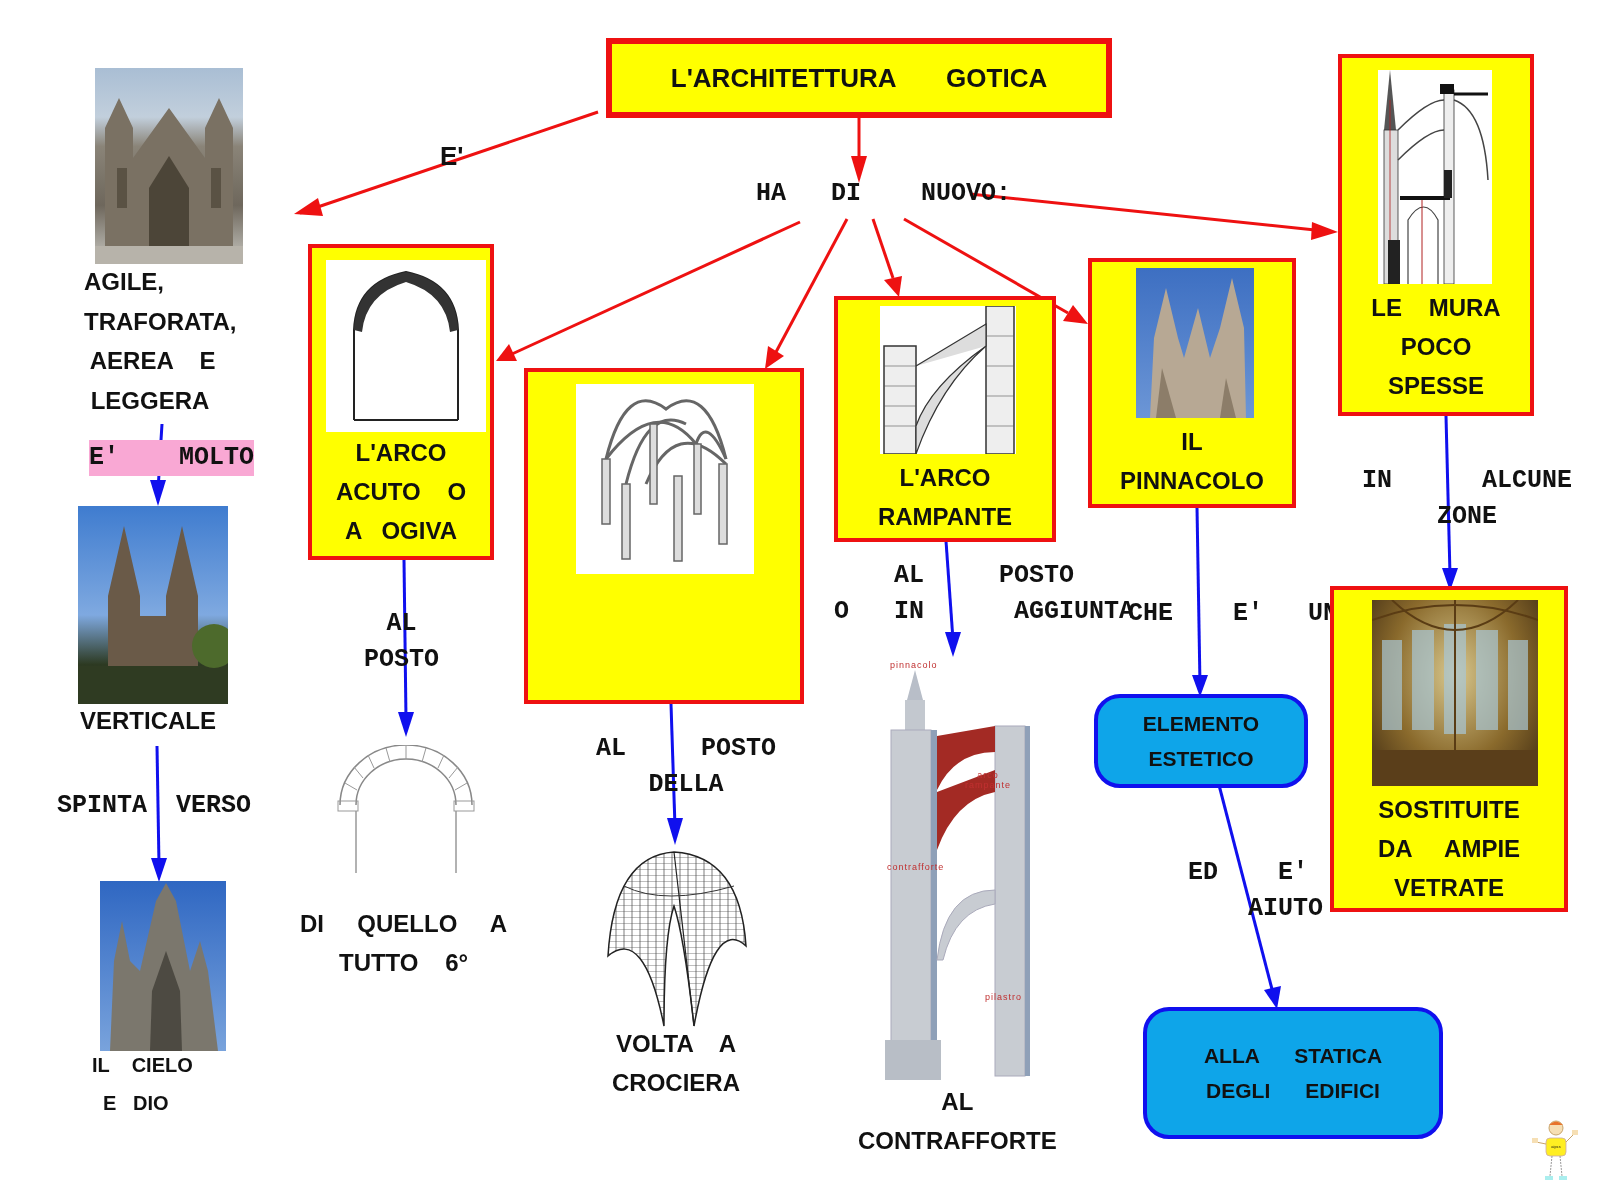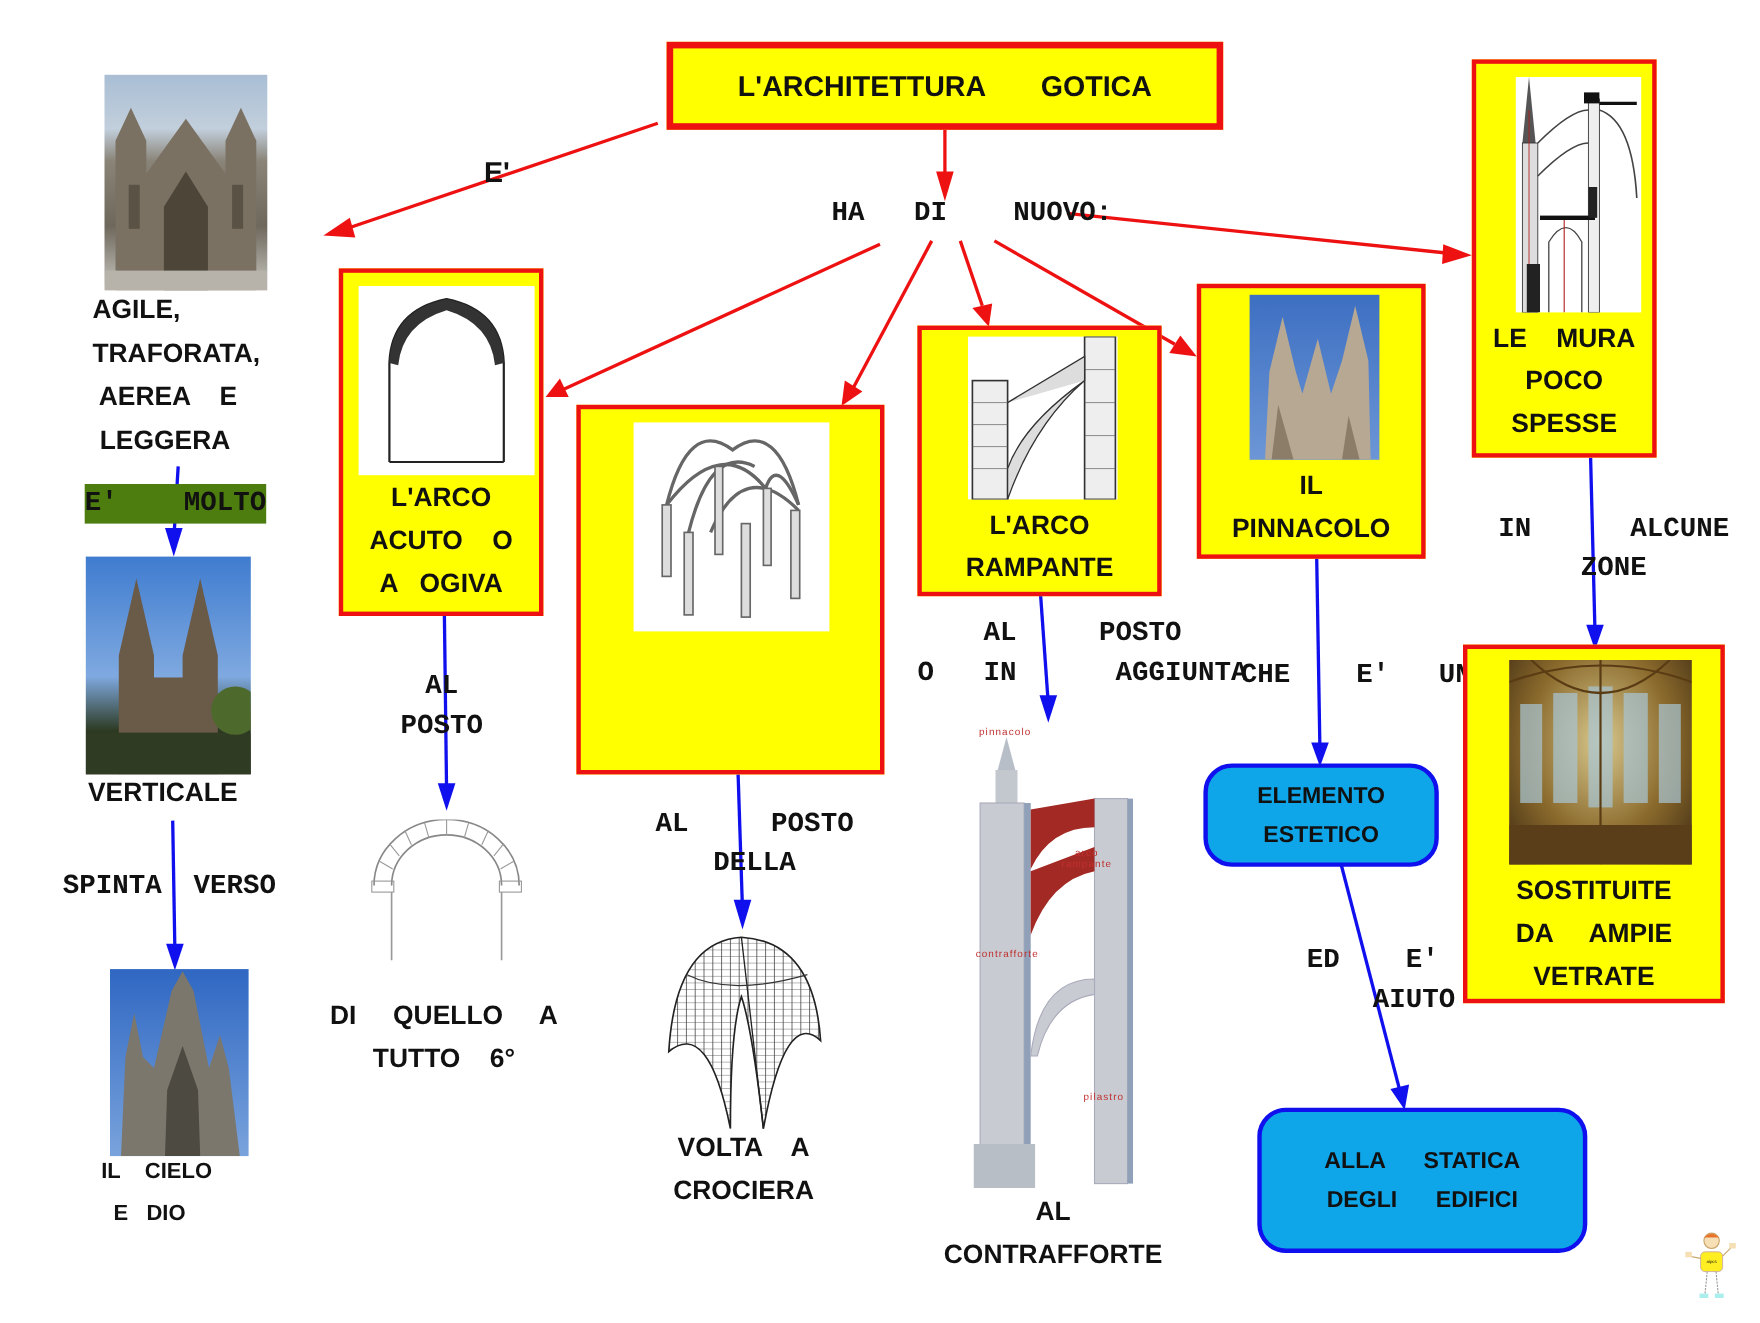--- a/index.html
+++ b/index.html
@@ -77,21 +77,21 @@
     <polygon points="54,196 54,120 74,88 94,120 94,196" fill="#4c4538"></polygon>
     <rect x="22" y="100" width="10" height="40" fill="#5a5244"></rect>
       <rect x="116" y="100" width="10" height="40" fill="#5a5244"></rect>
     <rect x="0" y="178" width="148" height="18" fill="#b7b3aa"></rect>
   </svg>
 </div>
 <div class="lbl" style="left:84px;top:262px;font-size:24px;line-height:39.5px;text-align:left;">AGILE,
 TRAFORATA,
  AEREA    E
  LEGGERA</div>
-<div class="lbl sm" style="left:77px;top:440px;background:#4d7c0f;">E'    MOLTO</div>
+<div class="lbl sm" style="left:89px;top:440px;background:#f9a8d4;">E'    MOLTO</div>
 <div class="photo" style="left:78px;top:506px;width:150px;height:198px;
   background:linear-gradient(180deg,#3f7ccf 0%,#7fa9e0 55%,#2d3a22 80%,#1e2418 100%);">
   <svg width="150" height="198" viewBox="0 0 150 198">
     <polygon points="30,198 30,90 46,20 62,90 62,110 88,110 88,90 104,20 120,90 120,198" fill="#6a5a48"></polygon>
     <rect x="0" y="160" width="150" height="38" fill="#2f3b22"></rect>
     <circle cx="136" cy="140" r="22" fill="#4d6a2c"></circle>
   </svg>
 </div>
 <div class="lbl" style="left:80px;top:702px;font-size:24px;">VERTICALE</div>
 <div class="lbl sm" style="left:57px;top:788px;">SPINTA</div>
@@ -244,21 +244,21 @@
   <div class="btxt" style="font-size:21px;line-height:35px;">ELEMENTO
 ESTETICO</div>
 </div>
 <div class="lbl sm" style="left:1188px;top:855px;">ED    E'   DI
 AIUTO</div>
 <div class="cbox" style="left:1143px;top:1007px;width:300px;height:132px;justify-content:center;">
   <div class="btxt" style="font-size:21px;line-height:35px;">ALLA      STATICA
 DEGLI      EDIFICI</div>
 </div>
 
-<div class="ybox" style="left:1338px;top:54px;width:168px;height:362px;">
+<div class="ybox" style="left:1338px;top:54px;width:196px;height:362px;">
   <div class="abs" style="left:36px;top:12px;width:114px;height:214px;background:#fff;">
     <svg width="114" height="214" viewBox="0 0 114 214">
       <polygon points="12,0 18,60 6,60" fill="#555"></polygon>
       <rect x="6" y="60" width="14" height="154" fill="#ddd" stroke="#333" stroke-width="0.8"></rect>
       <rect x="66" y="20" width="10" height="194" fill="#eee" stroke="#333" stroke-width="0.8"></rect>
       <rect x="62" y="14" width="14" height="10" fill="#111"></rect>
       <line x1="76" y1="24" x2="110" y2="24" stroke="#111" stroke-width="3"></line>
       <path d="M20,60 Q50,30 66,30" fill="none" stroke="#444" stroke-width="1.5"></path>
       <path d="M20,90 Q50,60 66,60" fill="none" stroke="#444" stroke-width="1.5"></path>
       <path d="M76,30 Q106,40 110,110" fill="none" stroke="#444" stroke-width="1.5"></path>

